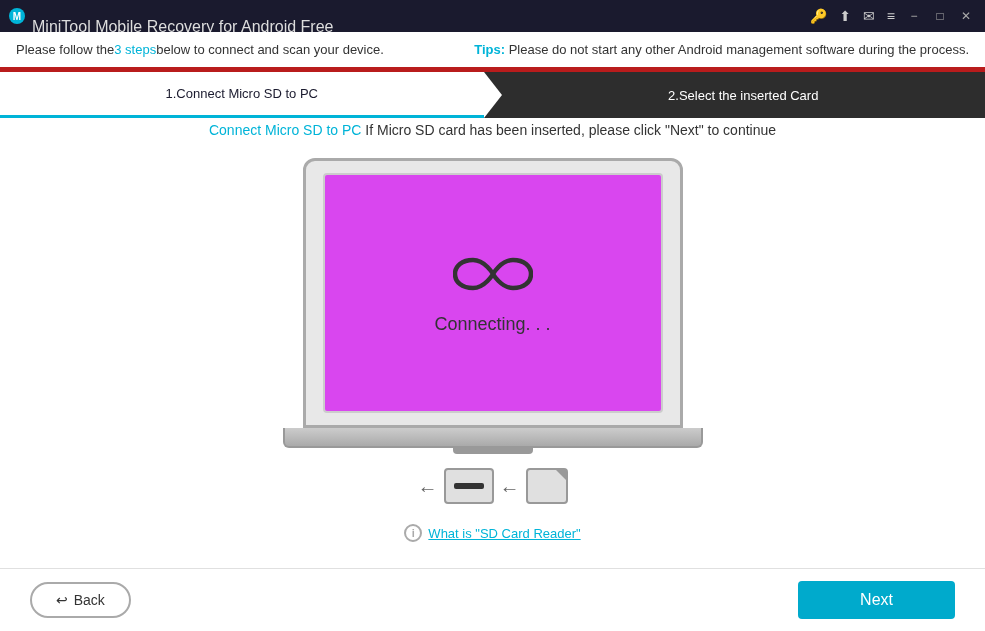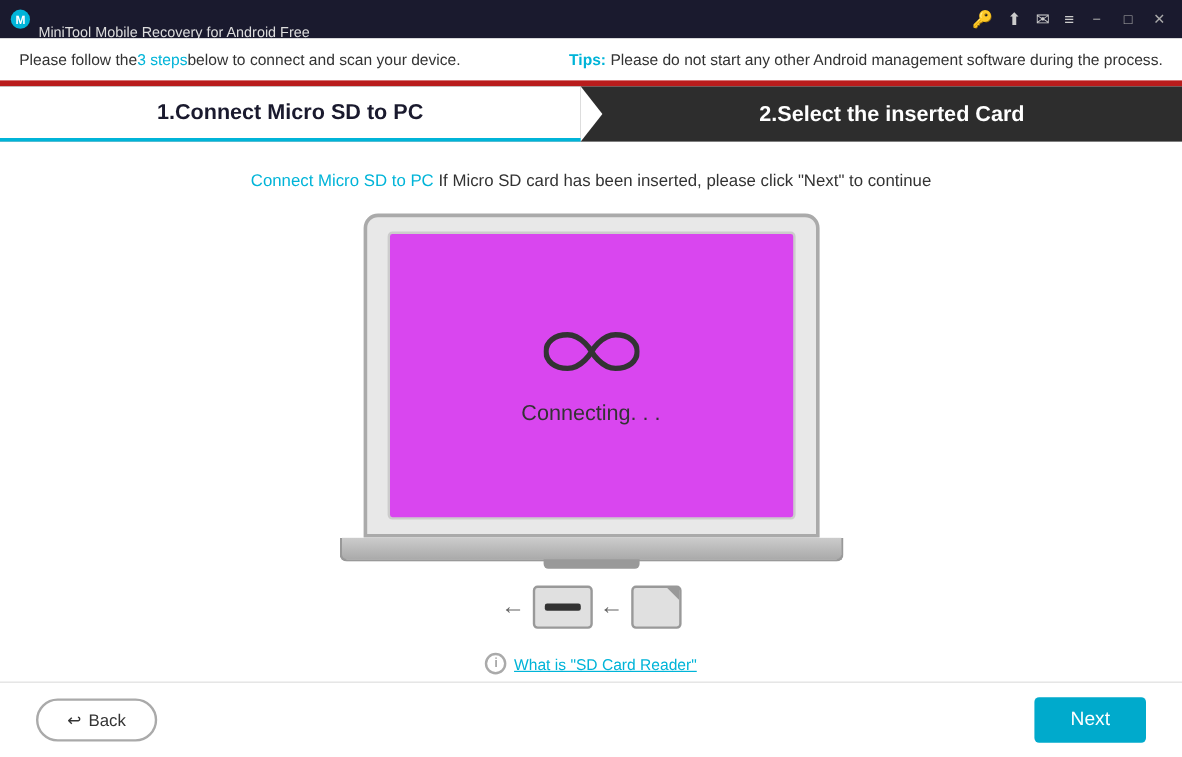--- a/index.html
+++ b/index.html
@@ -25,21 +25,21 @@
       flex-shrink: 0;
     }
     #title-bar .app-icon {
       width: 18px;
       height: 18px;
       margin-right: 6px;
       flex-shrink: 0;
     }
     #title-bar .title-text {
       flex: 1;
-      font-size: 12px;
+      font-size: 16px;
       color: #ddd;
       margin-top: 22px;
     }
     #title-bar .title-controls {
       display: flex;
       gap: 4px;
       align-items: center;
     }
     .title-ctrl-btn {
       width: 22px;
@@ -75,22 +75,22 @@
       height: 46px;
       flex-shrink: 0;
       position: relative;
     }
     .step-item {
       display: flex;
       align-items: center;
       justify-content: center;
       flex: 1;
       color: #fff;
-      font-size: 18px;
-      font-weight: 700;
+      font-size: 13px;
+      font-weight: 400;
       position: relative;
       cursor: pointer;
     }
     .step-item.active {
       background: #fff;
       color: #1a1a2e;
       border-bottom: 3px solid #00b4d8;
     }
     .step-item:not(:last-child)::after {
       content: '';
@@ -111,21 +111,21 @@
       padding-left: 18px;
     }
 
     
     #main-content {
       flex: 1;
       background: #fff;
       display: flex;
       flex-direction: column;
       align-items: center;
-      padding: 24px 0 10px;
+      padding: 4px 0 10px;
       overflow: hidden;
     }
 
     #instruction-text {
       font-size: 14px;
       color: #333;
       margin-bottom: 20px;
       text-align: center;
     }
     #instruction-text .link-blue { color: #00b4d8; }
@@ -284,21 +284,21 @@
       gap: 6px;
       padding: 8px 24px;
       border: 2px solid #aaa;
       border-radius: 20px;
       background: #fff;
       font-size: 14px;
       color: #333;
       cursor: pointer;
     }
     .btn-next {
-      padding: 10px 30px;
+      padding: 10px 62px;
       background: #00aacc;
       color: #fff;
       border: none;
       border-radius: 4px;
       font-size: 16px;
       font-weight: 500;
       cursor: pointer;
     }
 
     

